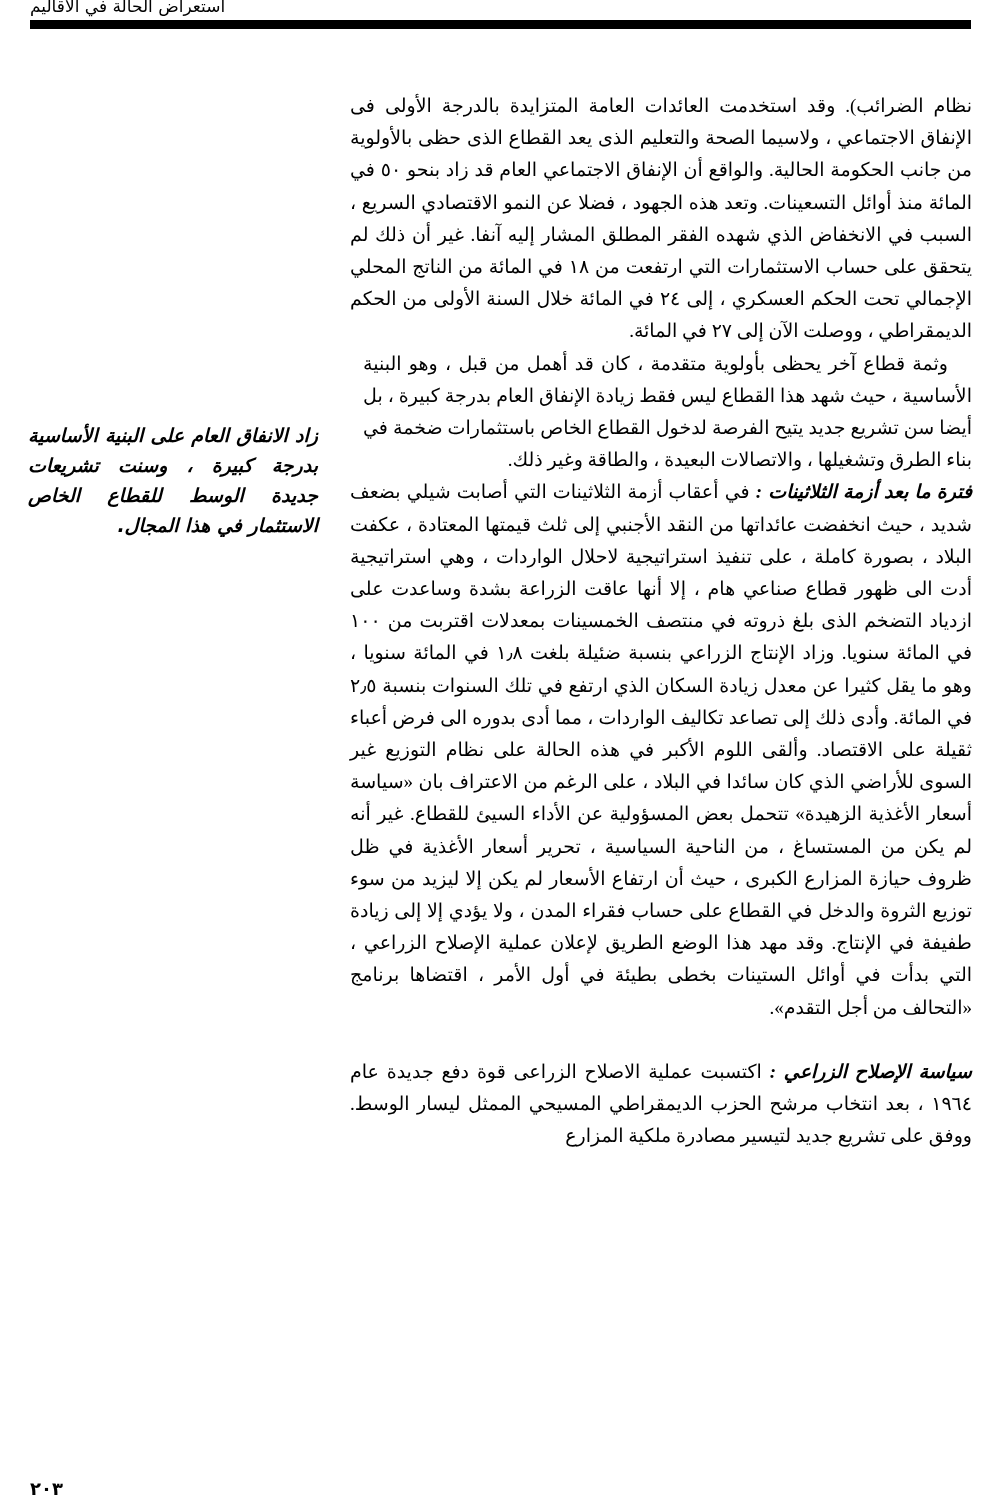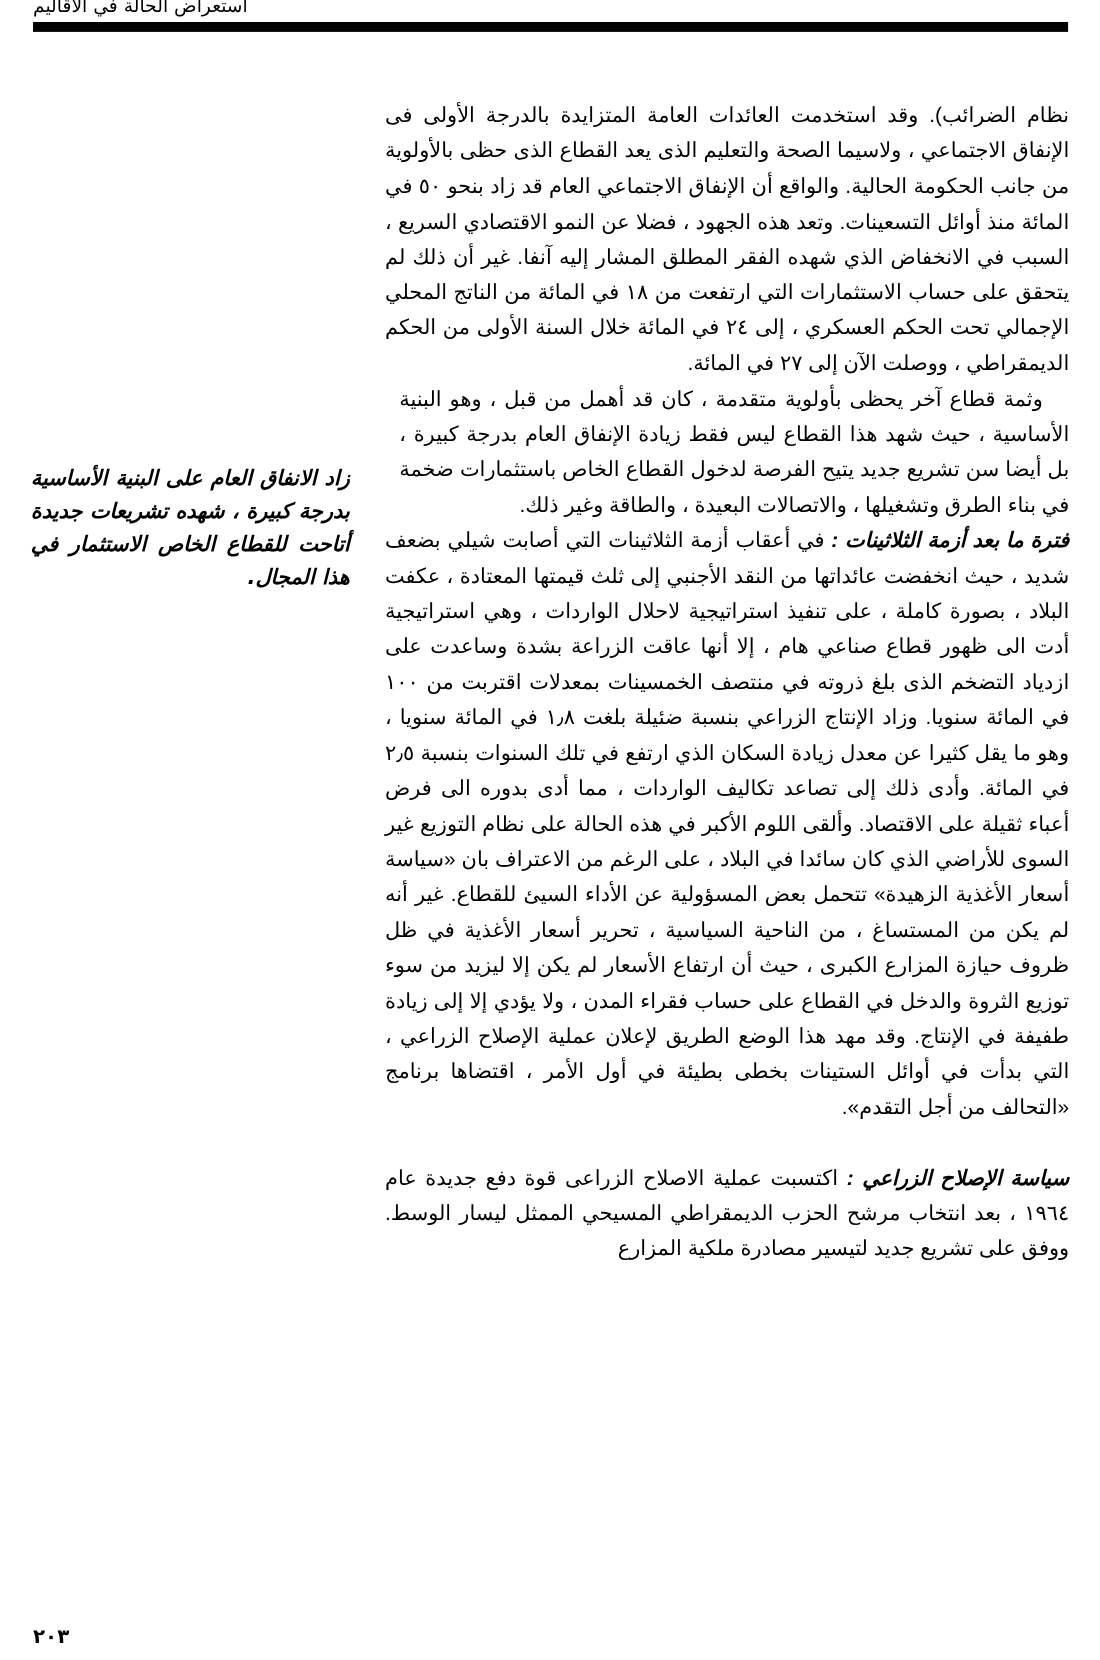--- a/index.html
+++ b/index.html
@@ -1,34 +1,34 @@
 <!DOCTYPE html>
 <html><head>
 <meta charset="utf-8">
 <style>
   html, body { margin:0; padding:0; background:#ffffff; }
   body { width:1000px; height:1509px; position:relative; overflow:hidden; color:#000; font-family:"DejaVu Sans", sans-serif; }
   .running-head { position:absolute; left:30px; top:-4px; font-size:17px; direction:rtl; white-space:nowrap; font-family:"DejaVu Sans", sans-serif; }
   .rule { position:absolute; left:30px; top:20px; width:941px; height:9px; background:#000; }
-  .main { position:absolute; left:350px; top:90px; width:622px; direction:rtl; text-align:justify; font-size:19px; line-height:32.2px; font-family:Liberation Sans, sans-serif; }
+  .main { position:absolute; left:350px; top:90px; width:622px; direction:rtl; text-align:justify; font-size:19px; line-height:32.2px; font-family:Liberation Serif, serif; }
   .main p { margin:0; }
   .main .indent { text-indent:24px;margin-left:13px; }
   .main h2 { margin:30px 0 0 0; font-size:22px; line-height:34px; font-weight:bold; }
   .gap { height:32px; }
   .lead { font-weight:bold; font-style:italic; }
   .sidenote { position:absolute; left:28px; top:420px; width:290px; direction:rtl; text-align:justify; font-size:19px; line-height:30px; font-weight:bold; font-style:italic; font-family:"DejaVu Sans", sans-serif; }
   .page-number { position:absolute; left:30px; top:1478px; font-size:18px; font-weight:bold; direction:rtl; font-family:"DejaVu Sans", sans-serif; }
 </style>
 </head>
 <body>
 
 <div class="running-head">استعراض الحالة في الأقاليم</div>
 <div class="rule"></div>
 
-<div class="sidenote">زاد الانفاق العام على البنية الأساسية بدرجة كبيرة ، شهده تشريعات جديدة أتاحت للقطاع الخاص الاستثمار في هذا المجال.</div>
+<div class="sidenote">زاد الانفاق العام على البنية الأساسية بدرجة كبيرة ، وسنت تشريعات جديدة الوسط للقطاع الخاص الاستثمار في هذا المجال.</div>
 
 <div class="main">
   <p>نظام الضرائب). وقد استخدمت العائدات العامة المتزايدة بالدرجة الأولى فى الإنفاق الاجتماعي ، ولاسيما الصحة والتعليم الذى يعد القطاع الذى حظى بالأولوية من جانب الحكومة الحالية. والواقع أن الإنفاق الاجتماعي العام قد زاد بنحو ٥٠ في المائة منذ أوائل التسعينات. وتعد هذه الجهود ، فضلا عن النمو الاقتصادي السريع ، السبب في الانخفاض الذي شهده الفقر المطلق المشار إليه آنفا. غير أن ذلك لم يتحقق على حساب الاستثمارات التي ارتفعت من ١٨ في المائة من الناتج المحلي الإجمالي تحت الحكم العسكري ، إلى ٢٤ في المائة خلال السنة الأولى من الحكم الديمقراطي ، ووصلت الآن إلى ٢٧ في المائة.</p>
   <p class="indent">وثمة قطاع آخر يحظى بأولوية متقدمة ، كان قد أهمل من قبل ، وهو البنية الأساسية ، حيث شهد هذا القطاع ليس فقط زيادة الإنفاق العام بدرجة كبيرة ، بل أيضا سن تشريع جديد يتيح الفرصة لدخول القطاع الخاص باستثمارات ضخمة في بناء الطرق وتشغيلها ، والاتصالات البعيدة ، والطاقة وغير ذلك.</p>
   <p><span class="lead">فترة ما بعد أزمة الثلاثينات :</span><span> في أعقاب أزمة الثلاثينات التي أصابت شيلي بضعف شديد ، حيث انخفضت عائداتها من النقد الأجنبي إلى ثلث قيمتها المعتادة ، عكفت البلاد ، بصورة كاملة ، على تنفيذ استراتيجية لاحلال الواردات ، وهي استراتيجية أدت الى ظهور قطاع صناعي هام ، إلا أنها عاقت الزراعة بشدة وساعدت على ازدياد التضخم الذى بلغ ذروته في منتصف الخمسينات بمعدلات اقتربت من ١٠٠ في المائة سنويا. وزاد الإنتاج الزراعي بنسبة ضئيلة بلغت ١٫٨ في المائة سنويا ، وهو ما يقل كثيرا عن معدل زيادة السكان الذي ارتفع في تلك السنوات بنسبة ٢٫٥ في المائة. وأدى ذلك إلى تصاعد تكاليف الواردات ، مما أدى بدوره الى فرض أعباء ثقيلة على الاقتصاد. وألقى اللوم الأكبر في هذه الحالة على نظام التوزيع غير السوى للأراضي الذي كان سائدا في البلاد ، على الرغم من الاعتراف بان «سياسة أسعار الأغذية الزهيدة» تتحمل بعض المسؤولية عن الأداء السيئ للقطاع. غير أنه لم يكن من المستساغ ، من الناحية السياسية ، تحرير أسعار الأغذية في ظل ظروف حيازة المزارع الكبرى ، حيث أن ارتفاع الأسعار لم يكن إلا ليزيد من سوء توزيع الثروة والدخل في القطاع على حساب فقراء المدن ، ولا يؤدي إلا إلى زيادة طفيفة في الإنتاج. وقد مهد هذا الوضع الطريق لإعلان عملية الإصلاح الزراعي ، التي بدأت في أوائل الستينات بخطى بطيئة في أول الأمر ، اقتضاها برنامج «التحالف من أجل التقدم».</span></p>
   <div class="gap"></div>
   <p><span class="lead">سياسة الإصلاح الزراعي :</span><span> اكتسبت عملية الاصلاح الزراعى قوة دفع جديدة عام ١٩٦٤ ، بعد انتخاب مرشح الحزب الديمقراطي المسيحي الممثل ليسار الوسط. ووفق على تشريع جديد لتيسير مصادرة ملكية المزارع</span></p>
 </div>
 
 <div class="page-number">٢٠٣</div>

